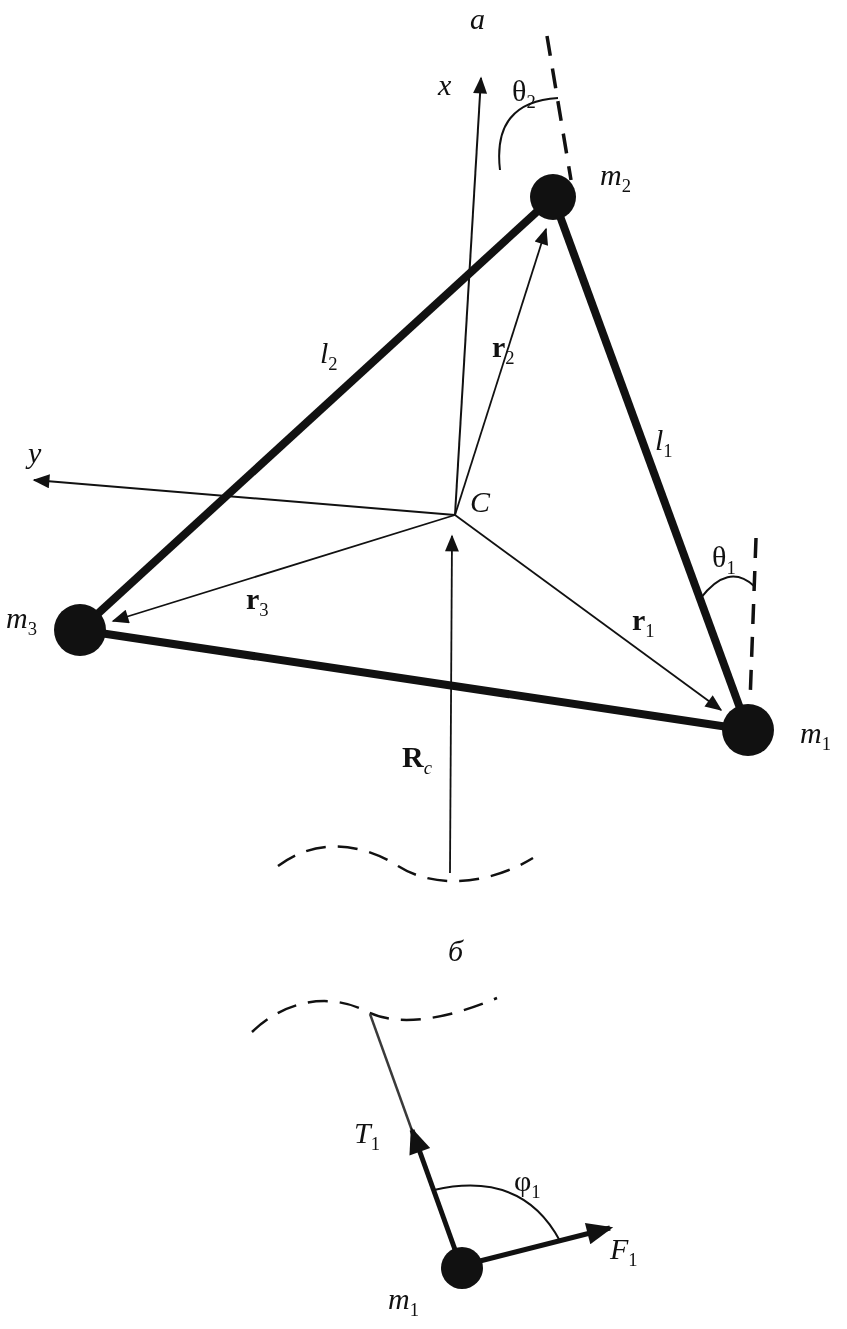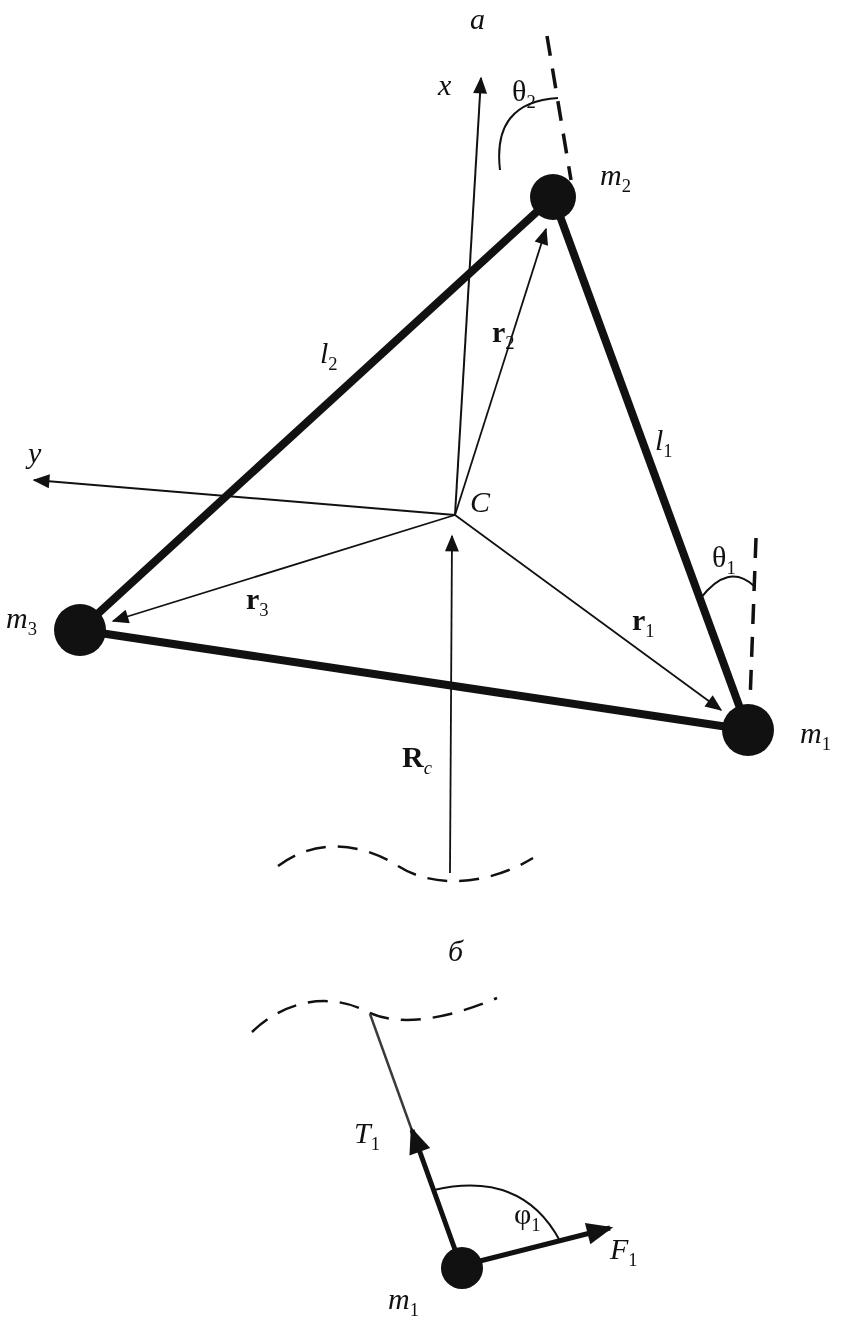--- a/index.html
+++ b/index.html
@@ -64,30 +64,30 @@
       <path d="M 434 1190 Q 522 1170 560 1241" fill="none" stroke="#111" stroke-width="2"></path>
       <circle cx="462" cy="1268" r="21" fill="#111"></circle>
     </g>
   </svg>
 
   <span class="lbl" style="left:470px;top:4px"><span class="it">a</span></span>
   <span class="lbl" style="left:438px;top:70px"><span class="it">x</span></span>
   <span class="lbl" style="left:512px;top:76px"><span class="up">θ</span><span class="sub">2</span></span>
   <span class="lbl" style="left:600px;top:160px"><span class="it">m</span><span class="sub">2</span></span>
   <span class="lbl" style="left:320px;top:338px"><span class="it">l</span><span class="sub">2</span></span>
-  <span class="lbl" style="left:492px;top:317px"><span class="vec">r</span><span class="sub">2</span></span>
+  <span class="lbl" style="left:492px;top:332px"><span class="vec">r</span><span class="sub">2</span></span>
   <span class="lbl" style="left:655px;top:425px"><span class="it">l</span><span class="sub">1</span></span>
   <span class="lbl" style="left:28px;top:438px"><span class="it">y</span></span>
   <span class="lbl" style="left:470px;top:487px"><span class="it">C</span></span>
   <span class="lbl" style="left:712px;top:542px"><span class="up">θ</span><span class="sub">1</span></span>
   <span class="lbl" style="left:6px;top:603px"><span class="it">m</span><span class="sub">3</span></span>
   <span class="lbl" style="left:246px;top:584px"><span class="vec">r</span><span class="sub">3</span></span>
   <span class="lbl" style="left:632px;top:605px"><span class="vec">r</span><span class="sub">1</span></span>
   <span class="lbl" style="left:800px;top:718px"><span class="it">m</span><span class="sub">1</span></span>
   <span class="lbl" style="left:402px;top:742px"><span class="vec">R</span><span class="sub its">c</span></span>
 
   <span class="lbl" style="left:448px;top:936px"><span class="it">б</span></span>
   <span class="lbl" style="left:354px;top:1118px"><span class="it">T</span><span class="sub">1</span></span>
-  <span class="lbl" style="left:514px;top:1199px"><span class="up">φ</span><span class="sub">1</span></span>
+  <span class="lbl" style="left:514px;top:1166px"><span class="up">φ</span><span class="sub">1</span></span>
   <span class="lbl" style="left:610px;top:1234px"><span class="it">F</span><span class="sub">1</span></span>
   <span class="lbl" style="left:388px;top:1284px"><span class="it">m</span><span class="sub">1</span></span>
 
 </div>
 
 </body></html>

